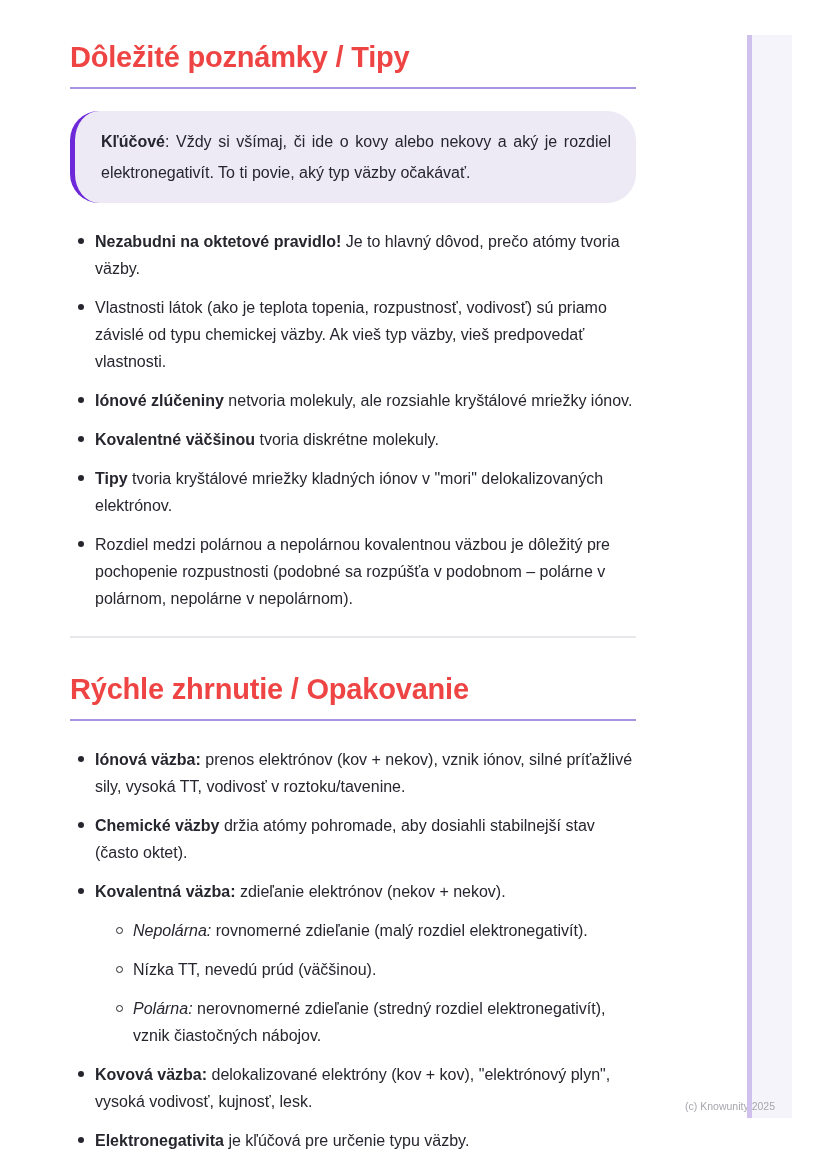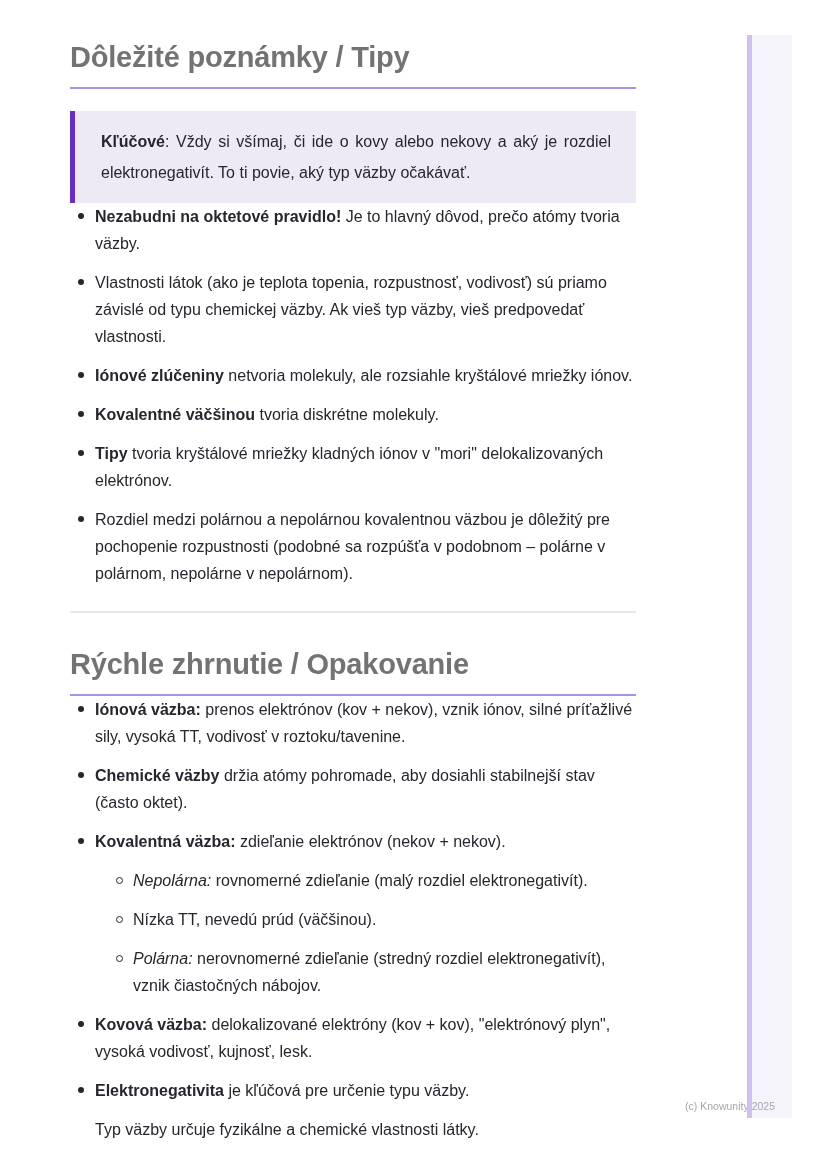--- a/index.html
+++ b/index.html
@@ -13,37 +13,38 @@
   }
   .content {
     position: absolute;
     left: 70px; top: 40px;
     width: 566px;
   }
   .sec-title {
     font-size: 29px;
     font-weight: 700;
     line-height: 1.2;
-    color: #737373;
+    color: #ef4444;
     margin: 0;
     padding-bottom: 12px;
     border-bottom: 2px solid #ab93e3;
     letter-spacing: -0.2px;
   }
   .callout {
     margin-top: 22px;
     background: #edeaf6;
     border-left: 5px solid #6d28d9;
     padding: 15px 25px 15px 26px;
     font-size: 16px;
     line-height: 1.95;
     text-align: justify;
+    border-radius: 29px;
   }
   .callout strong { font-weight: 700; }
-  .list { }
+  .list { margin-top: 25px; }
   .li {
     position: relative;
     padding-left: 25px;
     margin-bottom: 12px;
     font-size: 16px;
     line-height: 27px;
   }
   .dot-marker {
     position: absolute;
     left: 8px; top: 10px;

